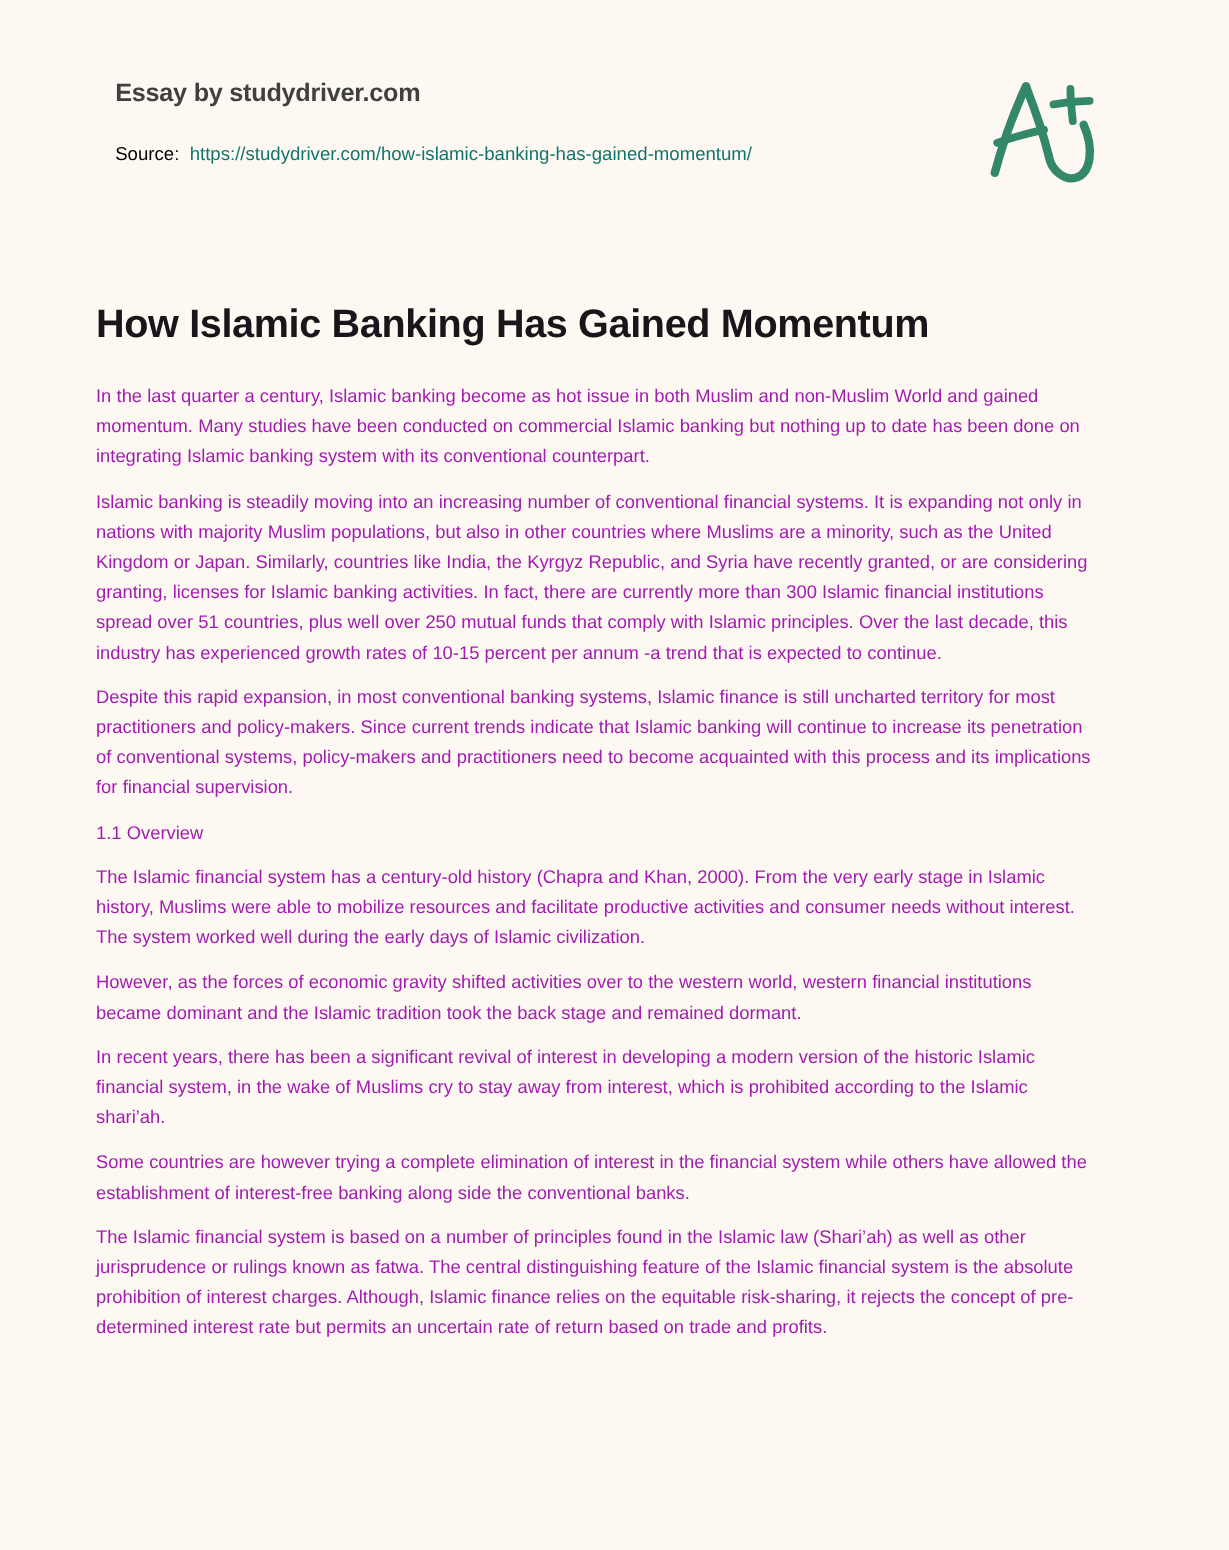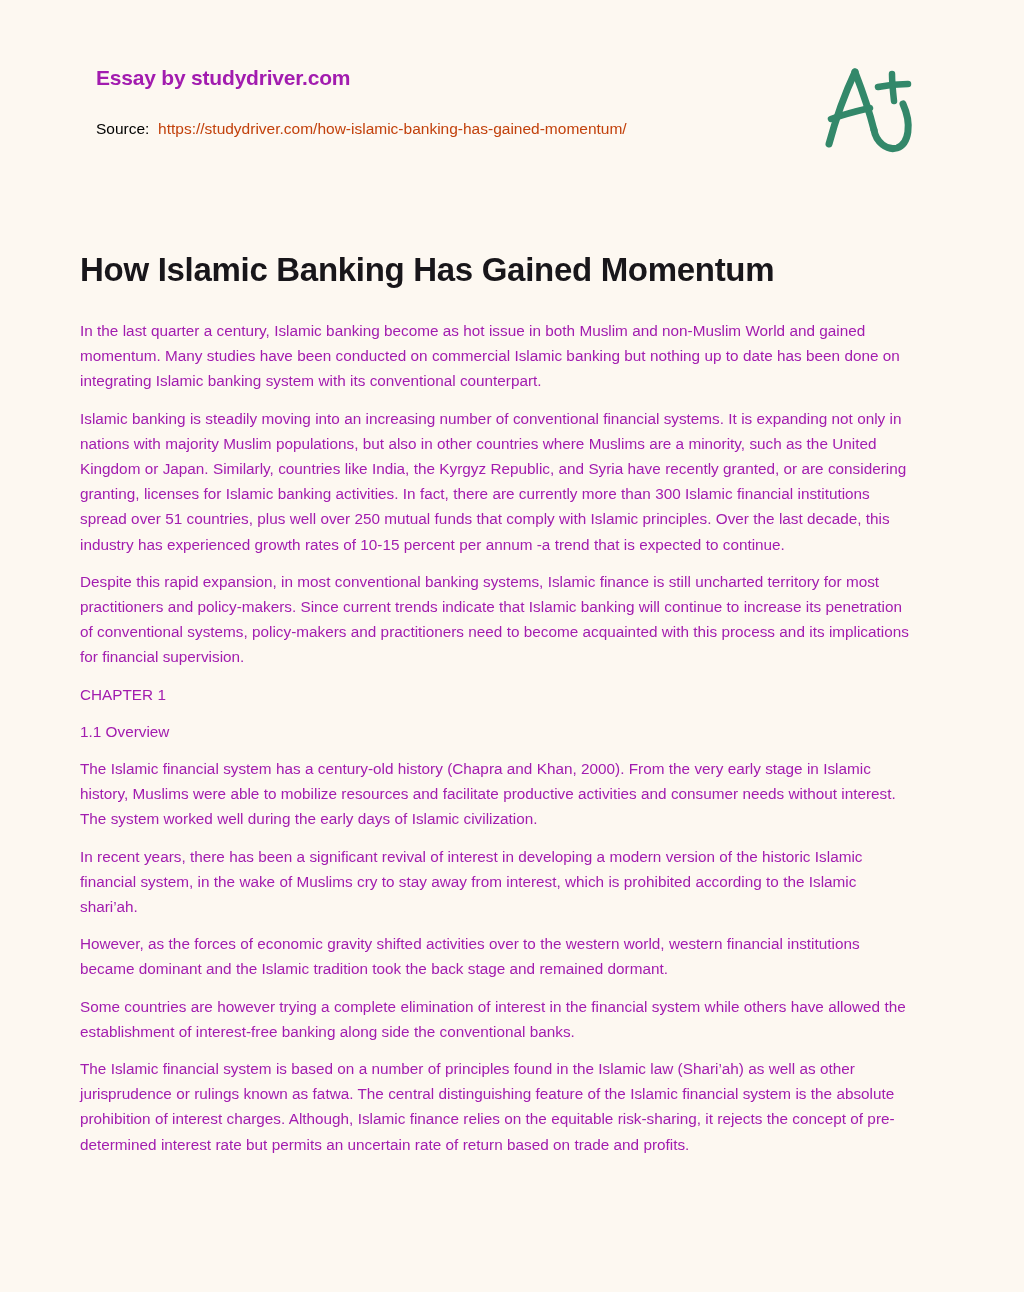--- a/index.html
+++ b/index.html
@@ -22,37 +22,37 @@
     top: 0;
     width: 1024px;
     height: 200px;
   }
   .byline {
     position: absolute;
     left: 96px;
     top: 66px;
     font-size: 21px;
     font-weight: bold;
-    color: #a21caf;
+    color: #404040;
     letter-spacing: -0.2px;
     white-space: nowrap;
   }
   .source-line {
     position: absolute;
     left: 96px;
     top: 120px;
     font-size: 15.5px;
     color: #8b8783;
     white-space: nowrap;
   }
   .source-label {
     color: #000000;
   }
   .source-url {
-    color: #c2410c;
+    color: #0f766e;
     text-decoration: none;
   }
 
   
   .logo {
     position: absolute;
     left: 800px;
     top: 56px;
     width: 140px;
     height: 110px;
@@ -117,21 +117,20 @@
   </div>
 </div>
 
 <div class="article">
 
   <h1 class="doc-title">How Islamic Banking Has Gained Momentum</h1>
 
   <p class="para">In the last quarter a century, Islamic banking become as hot issue in both Muslim and non-Muslim World and gained momentum. Many studies have been conducted on commercial Islamic banking but nothing up to date has been done on integrating Islamic banking system with its conventional counterpart.</p>
   <p class="para">Islamic banking is steadily moving into an increasing number of conventional financial systems. It is expanding not only in nations with majority Muslim populations, but also in other countries where Muslims are a minority, such as the United Kingdom or Japan. Similarly, countries like India, the Kyrgyz Republic, and Syria have recently granted, or are considering granting, licenses for Islamic banking activities. In fact, there are currently more than 300 Islamic financial institutions spread over 51 countries, plus well over 250 mutual funds that comply with Islamic principles. Over the last decade, this industry has experienced growth rates of 10-15 percent per annum -a trend that is expected to continue.</p>
   <p class="para">Despite this rapid expansion, in most conventional banking systems, Islamic finance is still uncharted territory for most practitioners and policy-makers. Since current trends indicate that Islamic banking will continue to increase its penetration of conventional systems, policy-makers and practitioners need to become acquainted with this process and its implications for financial supervision.</p>
-  <p class="para">CHAPTER 1</p>
   <p class="para">1.1 Overview</p>
   <p class="para">The Islamic financial system has a century-old history (Chapra and Khan, 2000). From the very early stage in Islamic history, Muslims were able to mobilize resources and facilitate productive activities and consumer needs without interest. The system worked well during the early days of Islamic civilization.</p>
+  <p class="para">However, as the forces of economic gravity shifted activities over to the western world, western financial institutions became dominant and the Islamic tradition took the back stage and remained dormant.</p>
   <p class="para">In recent years, there has been a significant revival of interest in developing a modern version of the historic Islamic financial system, in the wake of Muslims cry to stay away from interest, which is prohibited according to the Islamic shari’ah.</p>
-  <p class="para">However, as the forces of economic gravity shifted activities over to the western world, western financial institutions became dominant and the Islamic tradition took the back stage and remained dormant.</p>
   <p class="para">Some countries are however trying a complete elimination of interest in the financial system while others have allowed the establishment of interest-free banking along side the conventional banks.</p>
   <p class="para">The Islamic financial system is based on a number of principles found in the Islamic law (Shari’ah) as well as other jurisprudence or rulings known as fatwa. The central distinguishing feature of the Islamic financial system is the absolute prohibition of interest charges. Although, Islamic finance relies on the equitable risk-sharing, it rejects the concept of pre-determined interest rate but permits an uncertain rate of return based on trade and profits.</p>
 
 </div>
 
 </body></html>

